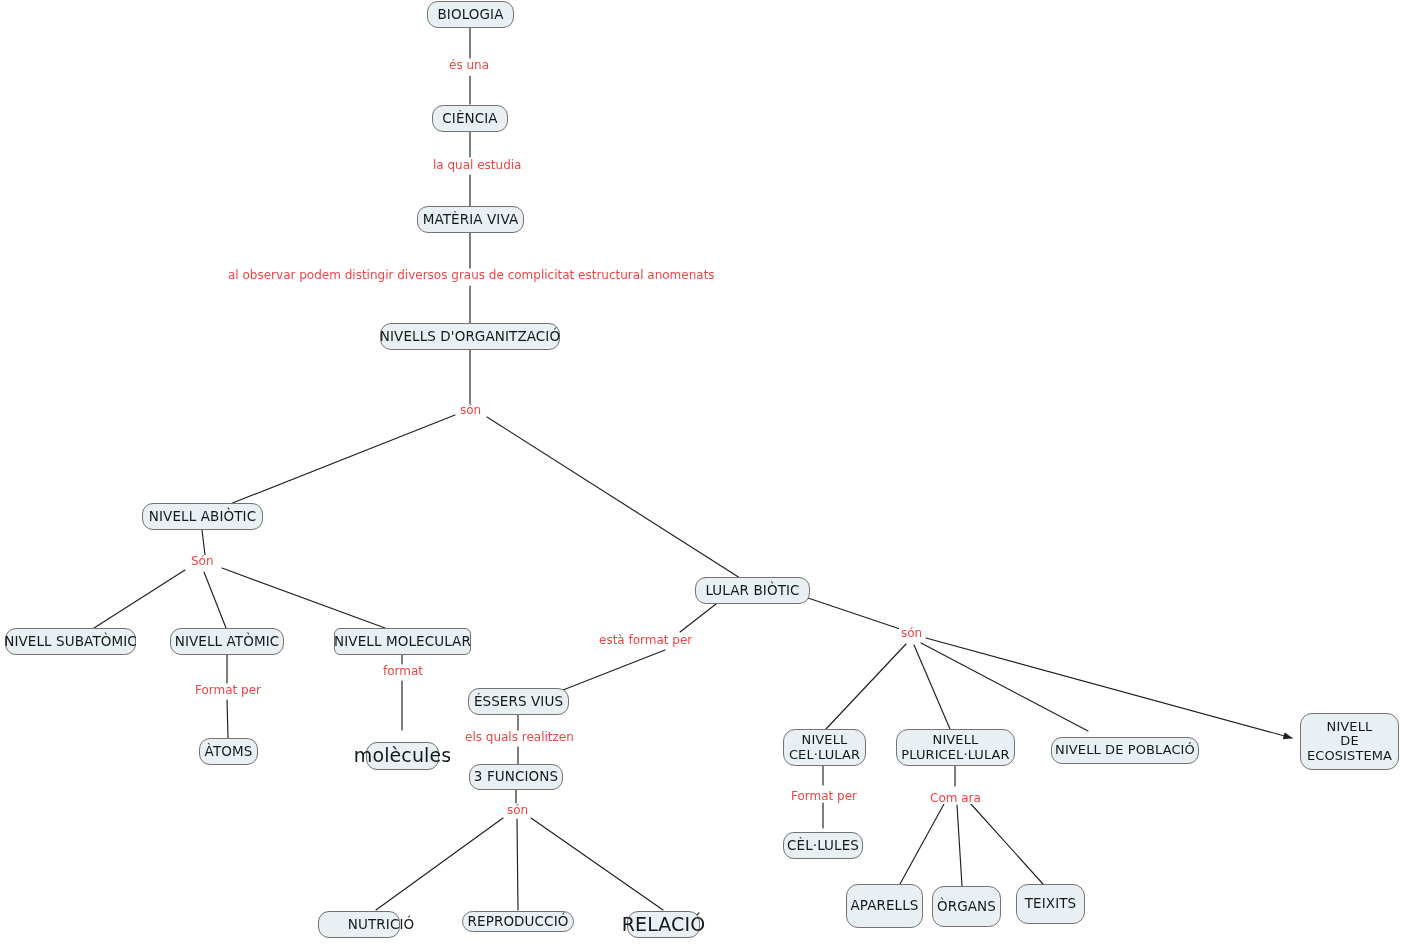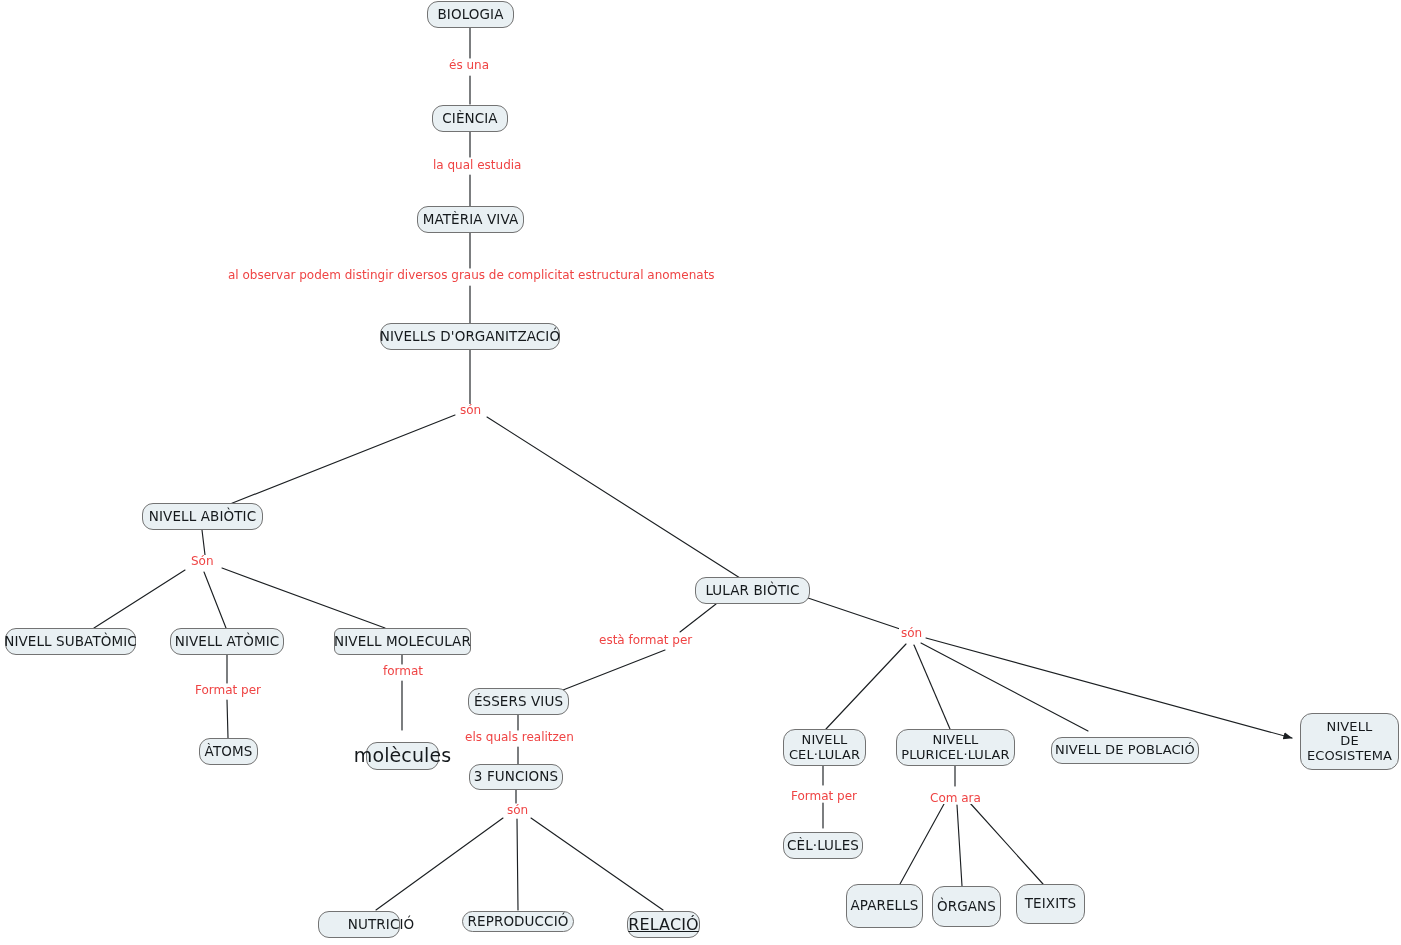--- a/index.html
+++ b/index.html
@@ -165,21 +165,21 @@
   </div>
 
   <div class="node pill" style="left:318px;top:911px;width:82px;height:27px;font-size:13.5px;padding-left:44px;">
     <span>NUTRICIÓ</span>
   </div>
 
   <div class="node pill" style="left:462px;top:911px;width:112px;height:21px;font-size:13.5px;">
     <span>REPRODUCCIÓ</span>
   </div>
 
-  <div class="node pill" style="left:627px;top:911px;width:73px;height:27px;font-size:16px;text-decoration:underline;">
+  <div class="node pill" style="left:627px;top:911px;width:73px;height:27px;font-size:19px;">
     <span>RELACIÓ</span>
   </div>
 
   <div class="node rect two-line" style="left:783px;top:729px;width:83px;height:37px;font-size:13px;flex-direction:column;">
     <span>NIVELL</span>
     <span>CEL·LULAR</span>
   </div>
 
   <div class="node rect two-line" style="left:896px;top:729px;width:119px;height:37px;font-size:13px;flex-direction:column;">
     <span>NIVELL</span>

